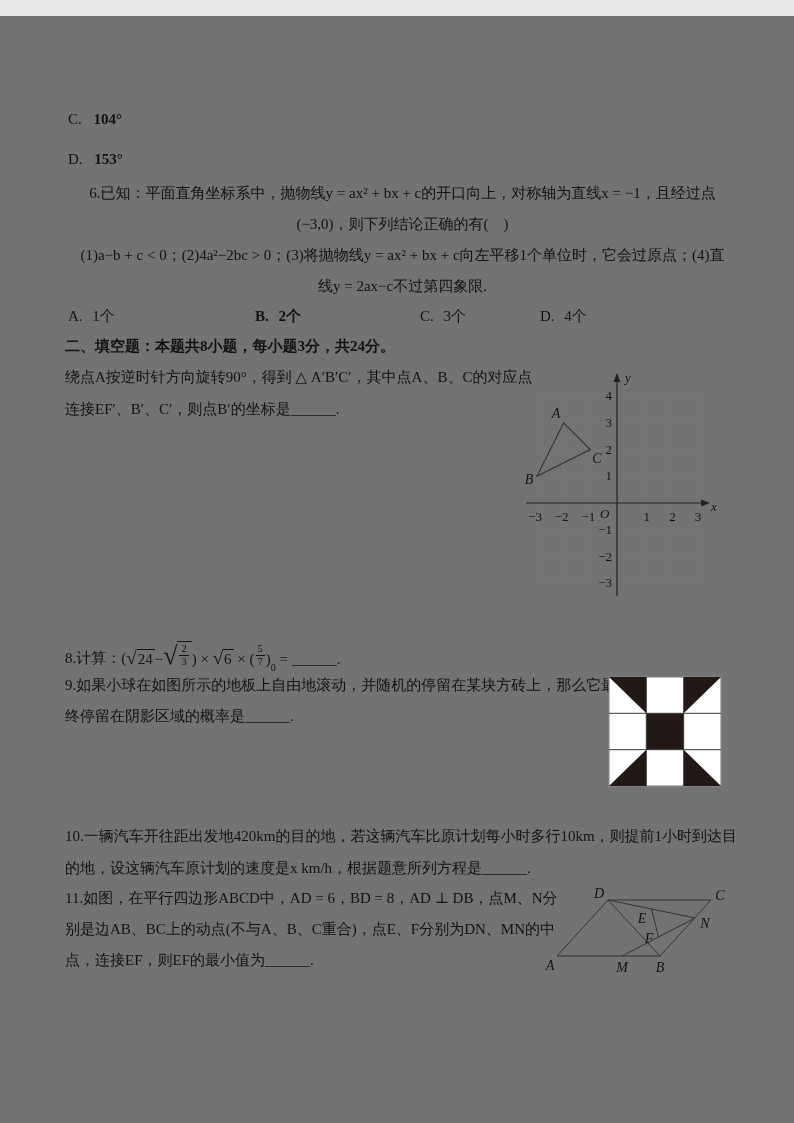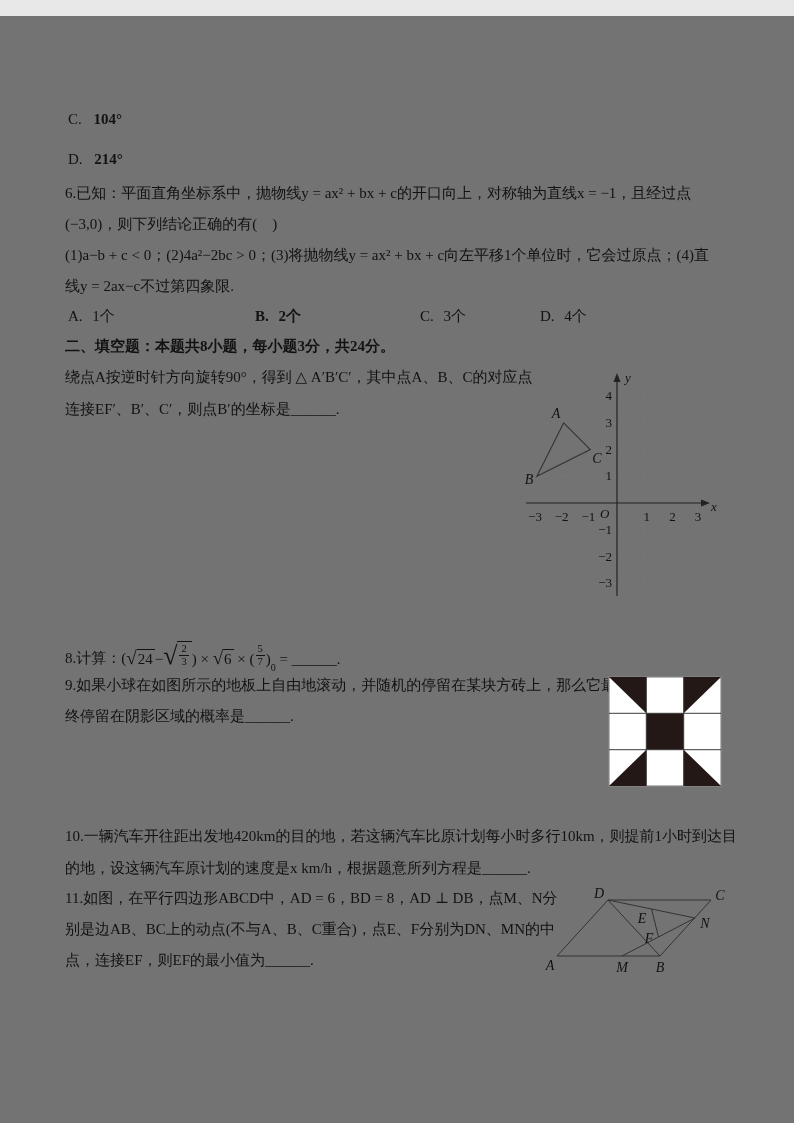--- a/index.html
+++ b/index.html
@@ -31,24 +31,24 @@
 <body>
 
 <div id="page">
 
   <div class="abs line" style="left:68px;top:88px;">
     <span>C.</span>
     <span class="bold" style="margin-left:8px;">104°</span>
   </div>
   <div class="abs line" style="left:68px;top:128px;">
     <span>D.</span>
-    <span class="bold" style="margin-left:8px;">214°</span>
-  </div>
-
-  <div class="abs" style="left:65px;top:162px;width:675px;">
+    <span class="bold" style="margin-left:8px;">153°</span>
+  </div>
+
+  <div class="abs" style="left:65px;top:162px;width:675px;text-align:center;">
     <div class="line">6.已知：平面直角坐标系中，抛物线y = ax² + bx + c的开口向上，对称轴为直线x = −1，且经过点</div>
     <div class="line">(−3,0)，则下列结论正确的有(　)</div>
     <div class="line">(1)a−b + c &lt; 0；(2)4a²−2bc &gt; 0；(3)将抛物线y = ax² + bx + c向左平移1个单位时，它会过原点；(4)直</div>
     <div class="line">线y = 2ax−c不过第四象限.</div>
   </div>
 
   <div class="abs" style="left:0;top:285px;width:656px;height:31px;">
     <span class="abs line" style="left:68px;">
       <span>A.</span>
       <span style="margin-left:6px;">1个</span>

